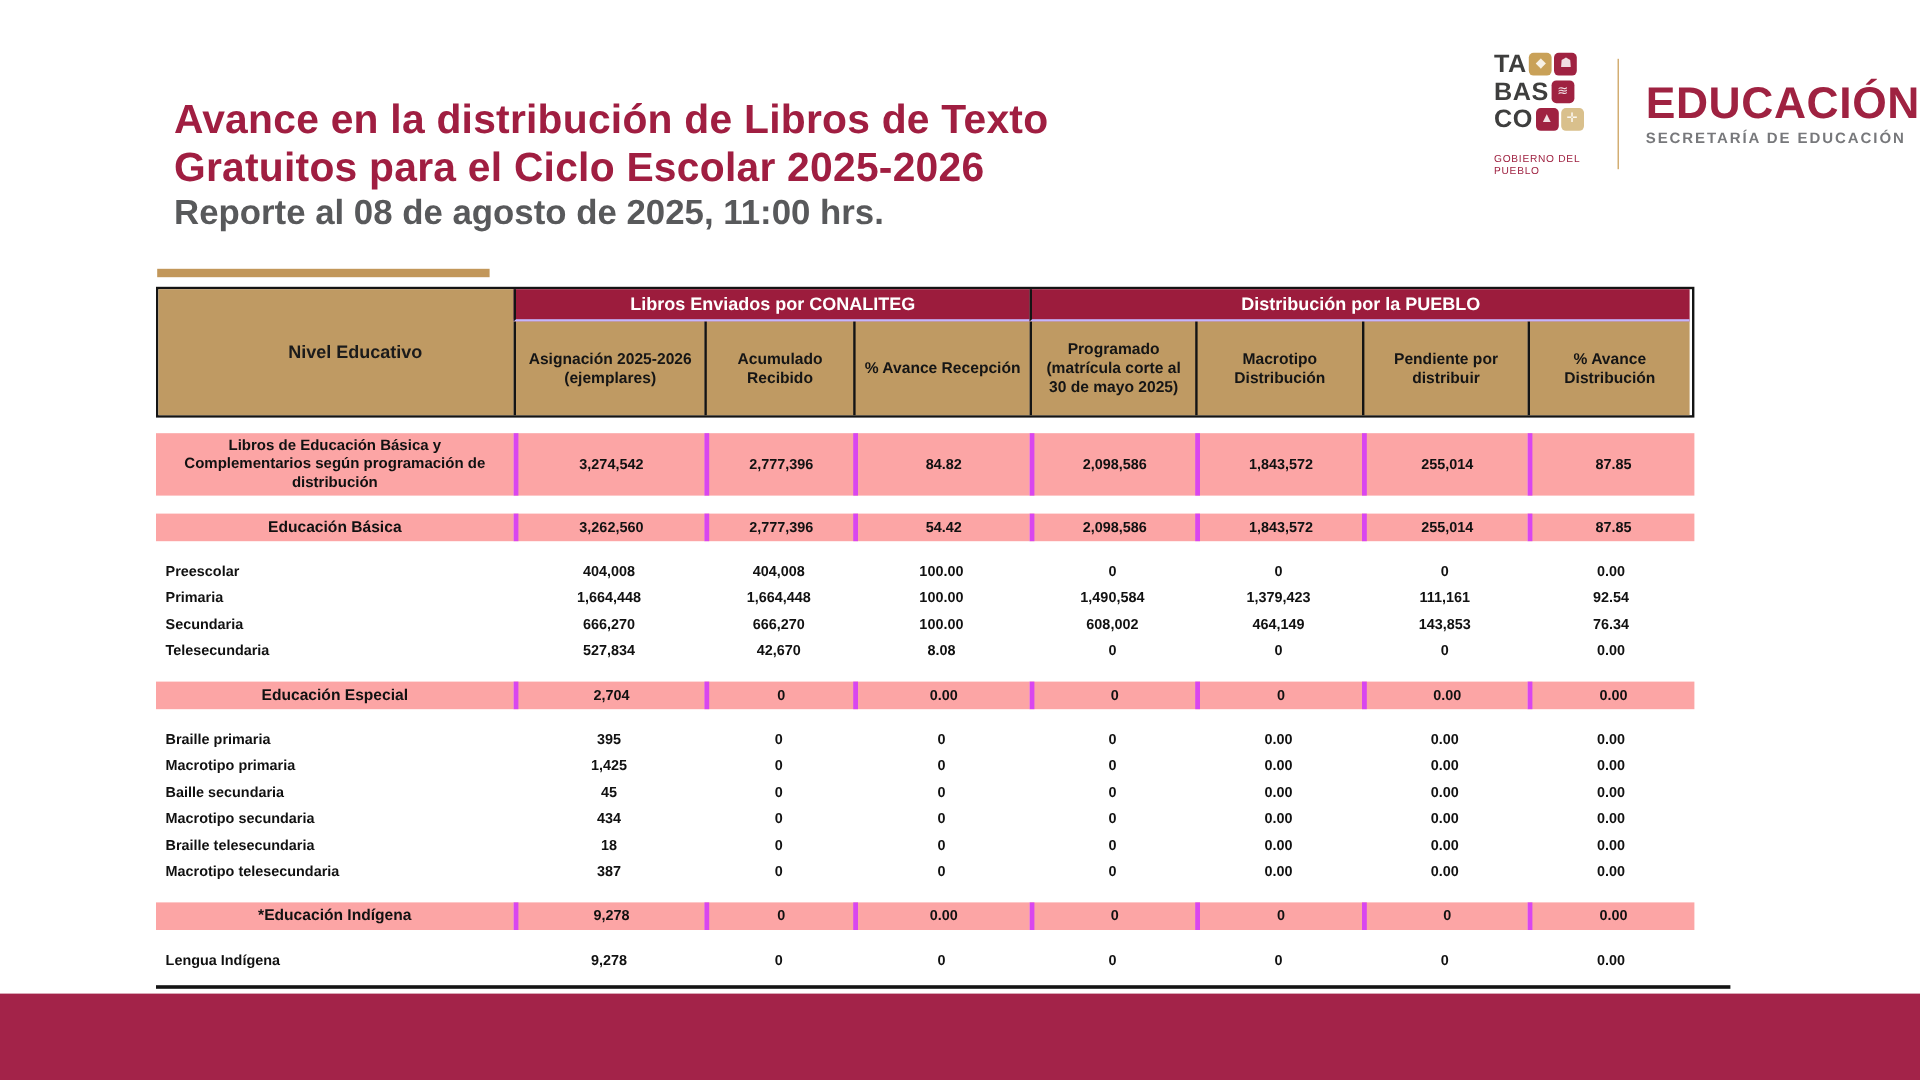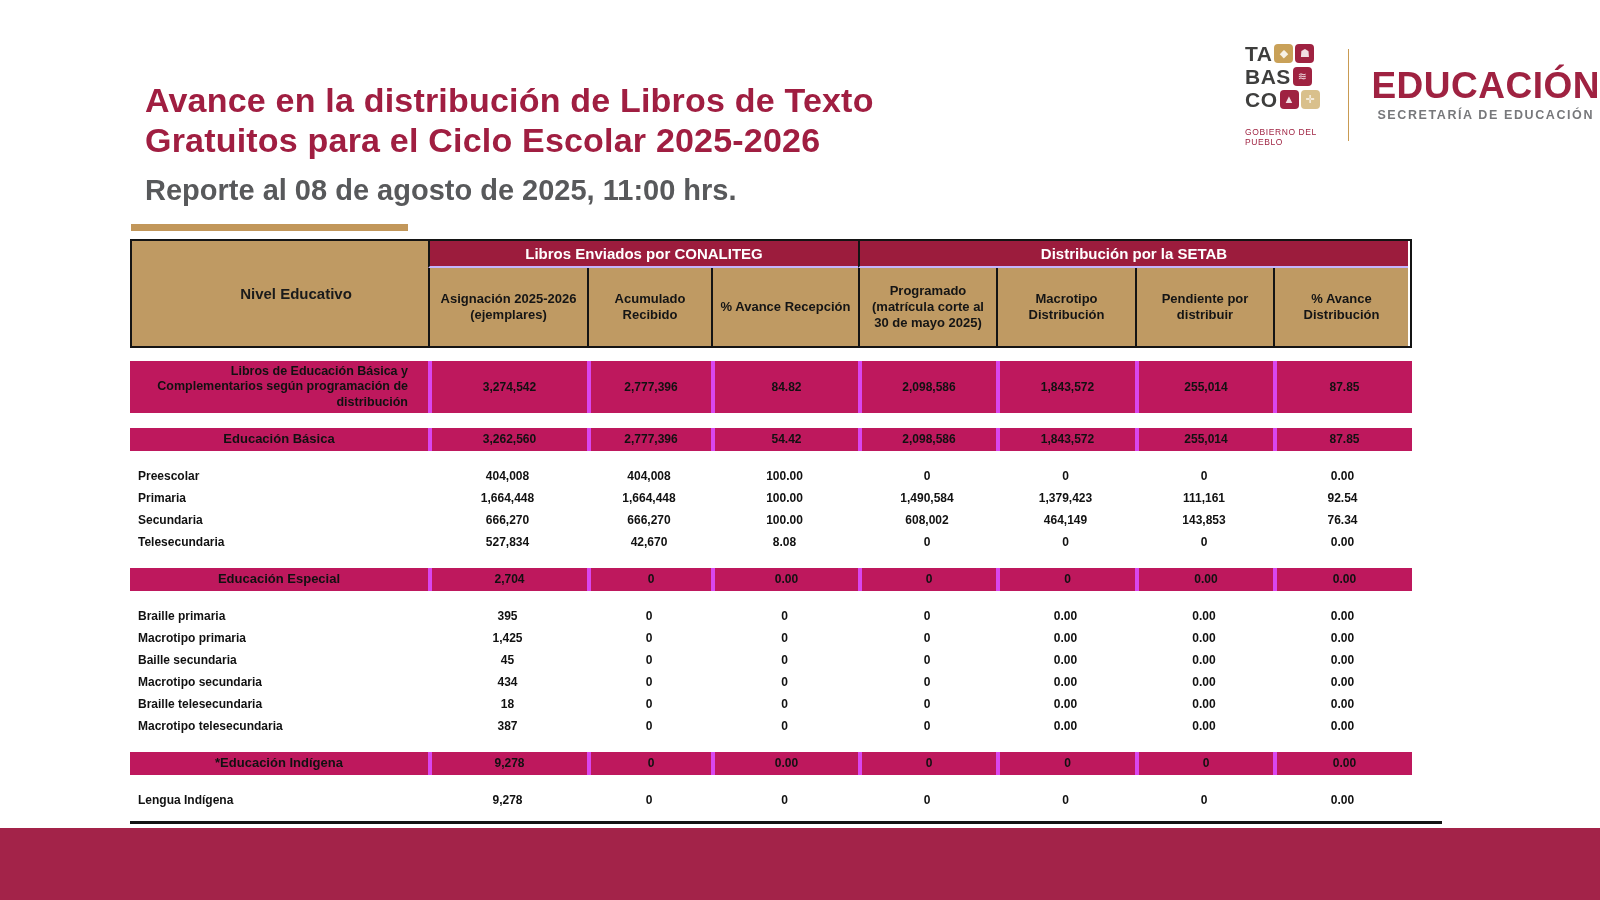--- a/index.html
+++ b/index.html
@@ -2,38 +2,38 @@
 <html><head>
 <meta charset="utf-8">
 <style>
   html,body{margin:0;padding:0;background:#ffffff;}
   .page{position:relative;width:1600px;height:900px;background:#ffffff;overflow:hidden;
         font-family:"Liberation Sans", sans-serif;}
 
   
   .title{position:absolute;left:145px;top:80px;color:#A01E41;font-size:34px;line-height:40px;
          font-weight:700;letter-spacing:0.2px;}
-  .subtitle{position:absolute;left:145px;top:174px;color:#58595B;font-size:29px;font-weight:600;}
+  .subtitle{position:absolute;left:145px;top:162px;color:#58595B;font-size:29px;font-weight:600;}
   .gold-rule{position:absolute;left:131px;top:224px;width:277px;height:7px;background:#C2975A;}
 
   
   .logo-wrap{position:absolute;left:1245px;top:42px;display:flex;align-items:center;}
   .tab-logo{display:flex;flex-direction:column;align-items:flex-start;}
   .tab-line{display:flex;align-items:center;gap:2px;height:23px;}
   .tab-letters{font-weight:800;font-size:21px;color:#3E3E3D;letter-spacing:0.5px;line-height:22px;}
   .tile{width:19px;height:19px;border-radius:4px;display:inline-flex;align-items:center;
         justify-content:center;font-size:11px;line-height:1;color:rgba(255,255,255,0.85);}
   .tile.gold{background:#C9A158;}
   .tile.maroon{background:#9F2241;}
   .tile.tan{background:#D9C08C;}
   .tab-caption{margin-top:16px;font-size:8.5px;font-weight:400;color:#9F2241;letter-spacing:0.6px;}
   .logo-divider{width:2px;height:92px;background:#C99B52;margin:0 22px 0 18px;}
   .edu-logo{display:flex;flex-direction:column;}
   .edu-title{color:#9F2241;font-size:37px;font-weight:800;letter-spacing:0.5px;line-height:38px;}
-  .edu-sub{color:#77787B;font-size:12.5px;font-weight:700;letter-spacing:1.6px;margin-top:3px;text-align:center;}
+  .edu-sub{color:#77787B;font-size:12.5px;font-weight:700;letter-spacing:1.6px;margin-top:3px;}
 
   
   .tbl{position:absolute;left:130px;top:239px;width:1282px;}
   .thead{border:2px solid #141414;box-sizing:border-box;display:grid;
          grid-template-columns:296px 159px 124px 147px 138px 139px 138px 135px;
          grid-template-rows:27px 78px;}
   .th{box-sizing:border-box;display:flex;align-items:center;justify-content:center;text-align:center;}
   .th.corner{grid-row:1/3;grid-column:1;background:#BF9A63;color:#1b1b1b;font-size:15px;font-weight:700;padding-left:32px;}
   .th.group{background:#9C1C3D;color:#ffffff;font-size:15px;font-weight:700;
             border-left:2px solid #141414;border-bottom:2px solid #c4b5fd;}
@@ -42,21 +42,21 @@
   .th.sub{grid-row:2;background:#BF9A63;color:#151515;font-size:13px;font-weight:700;
           line-height:1.25;border-left:2px solid #141414;padding:2px 6px;}
 
   .trow{display:grid;grid-template-columns:298px 159px 124px 147px 138px 139px 138px 139px;
         align-items:center;}
   .cell{box-sizing:border-box;text-align:center;font-size:12px;font-weight:700;color:#111111;
         align-self:stretch;display:flex;align-items:center;justify-content:center;line-height:1.25;}
   .row-summary{min-height:52px;margin:13px 0 4px;}
   .row-band{height:23px;margin:15px 0 14px;}
   .row-detail{height:22px;}
-  .row-summary .cell,.row-band .cell{background:#be185d;text-align:right;}
+  .row-summary .cell,.row-band .cell{background:#fca5a5;}
   .row-summary .cell + .cell,.row-band .cell + .cell{border-left:4px solid #d946ef;}
   .row-detail .cell.label{justify-content:flex-start;text-align:left;padding-left:8px;}
   .row-summary .cell.label{font-size:12.5px;padding:2px 20px;}
   .row-band .cell.label{font-size:13px;}
   .tbl-bottom{margin-top:10px;height:3px;background:#141414;width:1312px;}
 
   
   .footer-bar{position:absolute;left:0;top:828px;width:1600px;height:72px;background:#A32349;}
 </style>
 </head>
@@ -93,21 +93,21 @@
     <div class="edu-logo">
       <div class="edu-title">EDUCACIÓN</div>
       <div class="edu-sub">SECRETARÍA DE EDUCACIÓN</div>
     </div>
   </div>
 
   <div class="tbl">
     <div class="thead">
       <div class="th corner">Nivel Educativo</div>
       <div class="th group g1">Libros Enviados por CONALITEG</div>
-      <div class="th group g2">Distribución por la SETAB</div>
+      <div class="th group g2">Distribución por la PUEBLO</div>
       <div class="th sub" style="grid-column:2">Asignación 2025-2026 (ejemplares)</div>
       <div class="th sub" style="grid-column:3">Acumulado Recibido</div>
       <div class="th sub" style="grid-column:4">% Avance Recepción</div>
       <div class="th sub" style="grid-column:5">Programado (matrícula corte al 30 de mayo 2025)</div>
       <div class="th sub" style="grid-column:6">Macrotipo Distribución</div>
       <div class="th sub" style="grid-column:7">Pendiente por distribuir</div>
       <div class="th sub" style="grid-column:8">% Avance Distribución</div>
     </div>
 
     <div>

